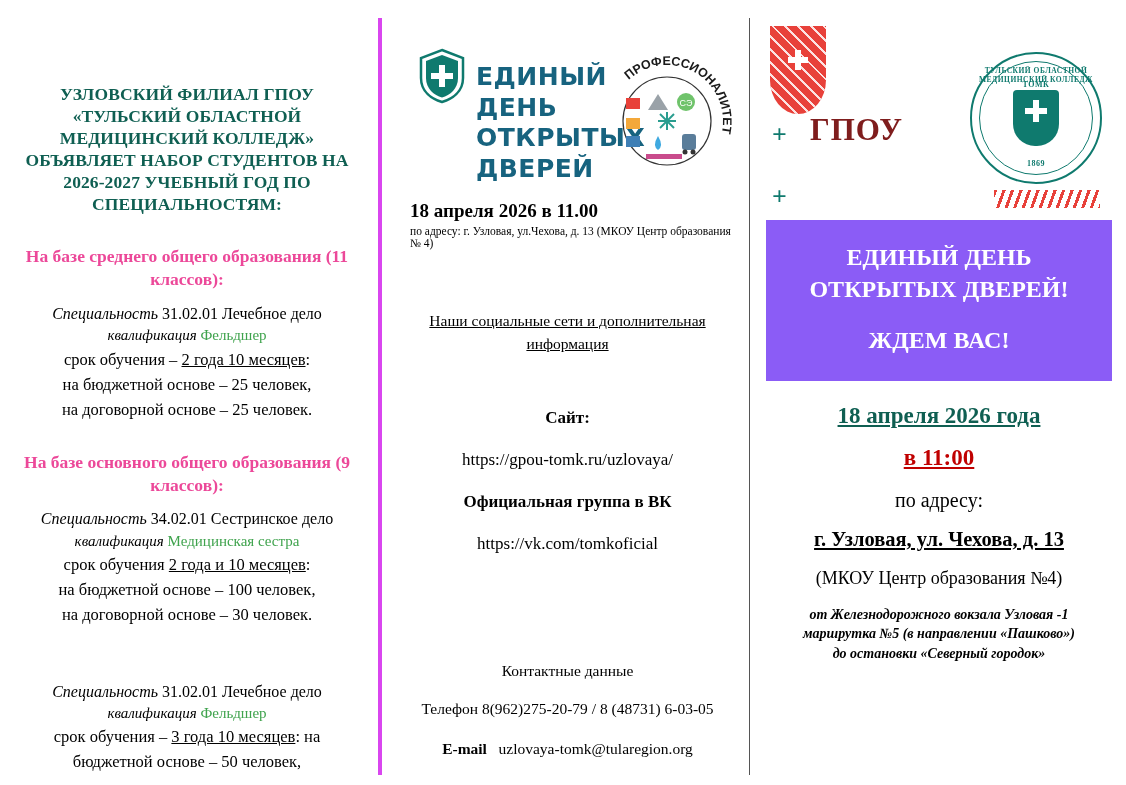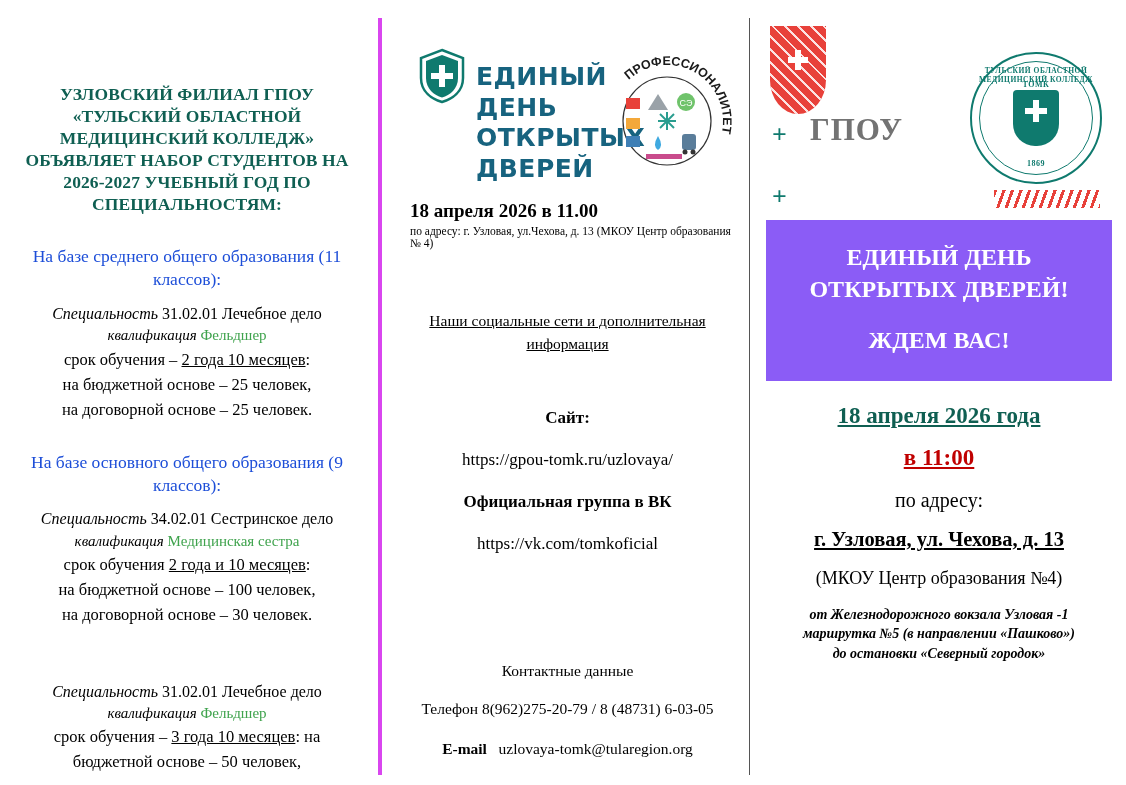--- a/index.html
+++ b/index.html
@@ -46,22 +46,22 @@
   .headline {
     color: #0f5f52;
     font-weight: bold;
     text-align: center;
     font-size: 17.5px;
     line-height: 1.26;
     margin-top: 55px;
     letter-spacing: 0.1px;
   }
   .sec-title {
-    color: #1d4ed8;
-    font-weight: normal;
+    color: #ec4899;
+    font-weight: bold;
     text-align: center;
     font-size: 17.5px;
     line-height: 1.3;
     margin-top: 30px;
   }
   .spec-line {
     text-align: center;
     font-size: 16px;
     margin-top: 12px;
     line-height: 1.35;
@@ -216,21 +216,21 @@
     font-size: 26px;
     line-height: 1;
   }
   .plus1 { left: 6px; top: 96px; }
   .plus2 { left: 6px; top: 158px; }
 
   .gpou {
     position: absolute;
     left: 44px;
     top: 86px;
-    color: #737373;
+    color: #7f1d1d;
     font-weight: bold;
     font-size: 31px;
     letter-spacing: 1px;
   }
   .teal-bar {
     position: absolute;
     left: 44px;
     top: 122px;
     width: 232px;
     height: 34px;

